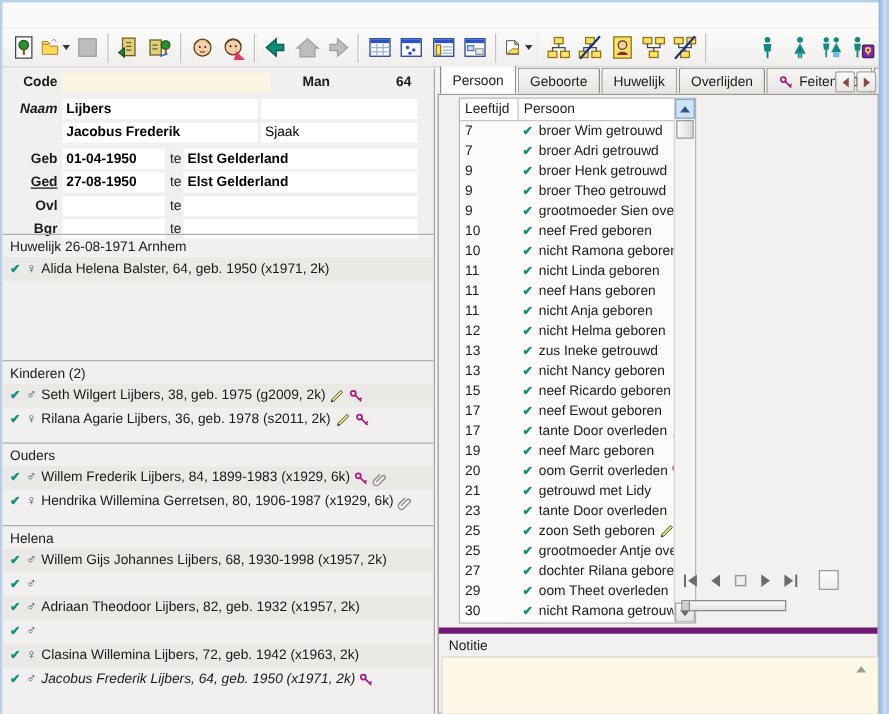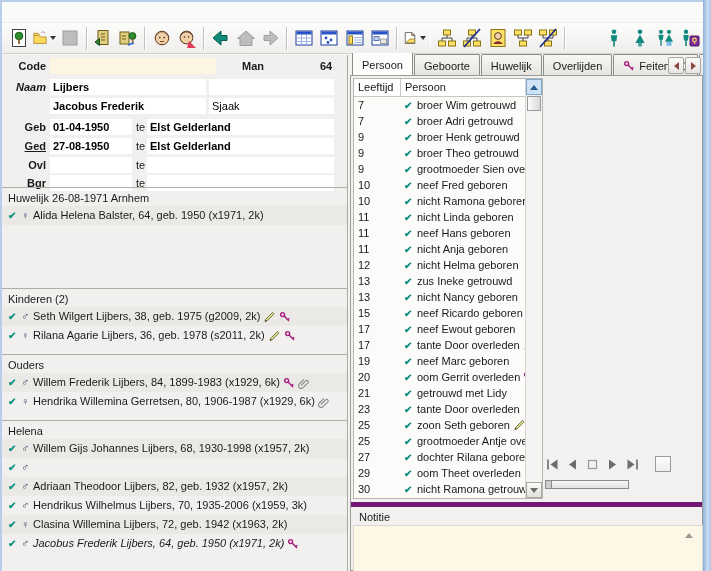--- a/index.html
+++ b/index.html
@@ -56,21 +56,21 @@
   .tab.active{background:#fdfdfc;height:21px;padding-top:3px;z-index:2;}
   .tab-ico:empty{display:none;}
   .tab-ico{margin-right:4px;display:flex;}
   .tab-scroll{position:absolute;right:2px;top:4px;display:flex;z-index:3;}
   .tsc{width:16px;height:17px;border:1px solid #a8a6a3;background:linear-gradient(#fbfbfa,#e8e6e3);
        border-radius:2px;margin-left:1px;display:flex;align-items:center;justify-content:center;padding:0;}
   .tri-l{width:0;height:0;border-top:4px solid transparent;border-bottom:4px solid transparent;border-right:5px solid #8a4a42;}
   .tri-r{width:0;height:0;border-top:4px solid transparent;border-bottom:4px solid transparent;border-left:5px solid #8a4a42;}
   .tab-content{position:absolute;top:22px;left:0;right:0;bottom:0;background:#f2f1ef;border:1px solid #9c9a97;}
   
-  .event-list{position:absolute;left:2px;top:2px;width:188px;height:419px;background:#fcfbf9;
+  .event-list{position:absolute;left:16px;top:2px;width:188px;height:419px;background:#fcfbf9;
        border:1px solid #b8b6b3;overflow:hidden;}
   .el-header{height:17px;display:flex;background:#fff;border-bottom:1px solid #c9c7c4;margin-right:16px;}
   .el-h1{width:42px;padding:2px 0 0 4px;border-right:1px solid #c9c7c4;}
   .el-h2{flex:1;padding:2px 0 0 4px;}
   .erow{height:16px;display:flex;align-items:center;}
   .e-age{width:42px;padding-left:4px;flex:none;}
   .e-main{flex:1;display:flex;align-items:center;overflow:hidden;white-space:nowrap;padding-left:4px;}
   .e-main .glyph.check{width:12px;}
   .e-text{margin-left:1px;}
   .el-rows{margin-right:16px;overflow:hidden;}
@@ -308,21 +308,21 @@
       </button>
   </div>
 
   <div class="main">
 
     <div class="left-panel">
       <div class="fields">
         <span class="f-label" style="left:0;top:5px;">Code</span>
         <input class="f-input cream" style="left: 48px; top: 3px; width: 160px;" value="">
         <span class="f-static" style="left:218px;top:5px;">Man</span>
-        <span class="f-static" style="left:296px;top:5px;width:58px;text-align:left;">64</span>
+        <span class="f-static" style="left:270px;top:5px;width:58px;text-align:center;">64</span>
 
         <span class="f-label" style="left:0;top:26px;font-style:italic;">Naam</span>
         <input class="f-input" style="left: 48px; top: 24px; width: 150px;" value="Lijbers">
         <input class="f-input" style="left: 207px; top: 24px; width: 119px;" value="">
 
         <input class="f-input light" style="left: 207px; top: 43px; width: 119px;" value="Sjaak">
         <input class="f-input" style="left: 48px; top: 43px; width: 150px;" value="Jacobus Frederik">
 
         <span class="f-label" style="left:0;top:66px;">Geb</span>
         <input class="f-input" style="left: 48px; top: 64px; width: 76px;" value="01-04-1950">
@@ -461,21 +461,20 @@
                 <span class="glyph male">♂</span>
               </span>
               <span class="p-text">Adriaan Theodoor Lijbers, 82, geb. 1932 (x1957, 2k)</span>
               <span style="display:flex;align-items:center;"></span>
             </div>
             <div class="prow">
               <span class="p-lead" style="display:flex;align-items:center;">
                 <span class="glyph check">✔</span>
                 <span class="glyph male">♂</span>
               </span>
-              <span class="p-text">Hendrikus Wilhelmus Lijbers, 70, 1935-2006 (x1959, 3k)</span>
               <span style="display:flex;align-items:center;"></span>
             </div>
             <div class="prow">
               <span class="p-lead" style="display:flex;align-items:center;">
                 <span class="glyph check">✔</span>
                 <span class="glyph female">♀</span>
               </span>
               <span class="p-text">Clasina Willemina Lijbers, 72, geb. 1942 (x1963, 2k)</span>
               <span style="display:flex;align-items:center;"></span>
             </div>

